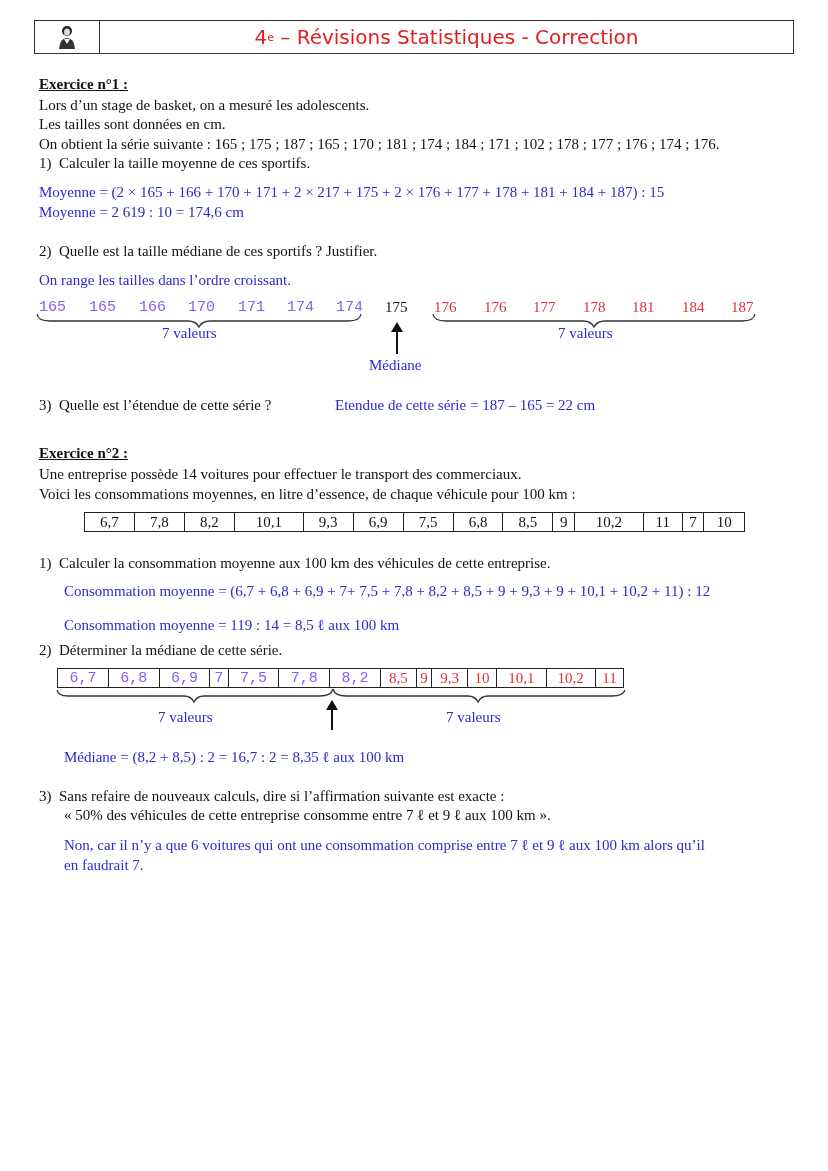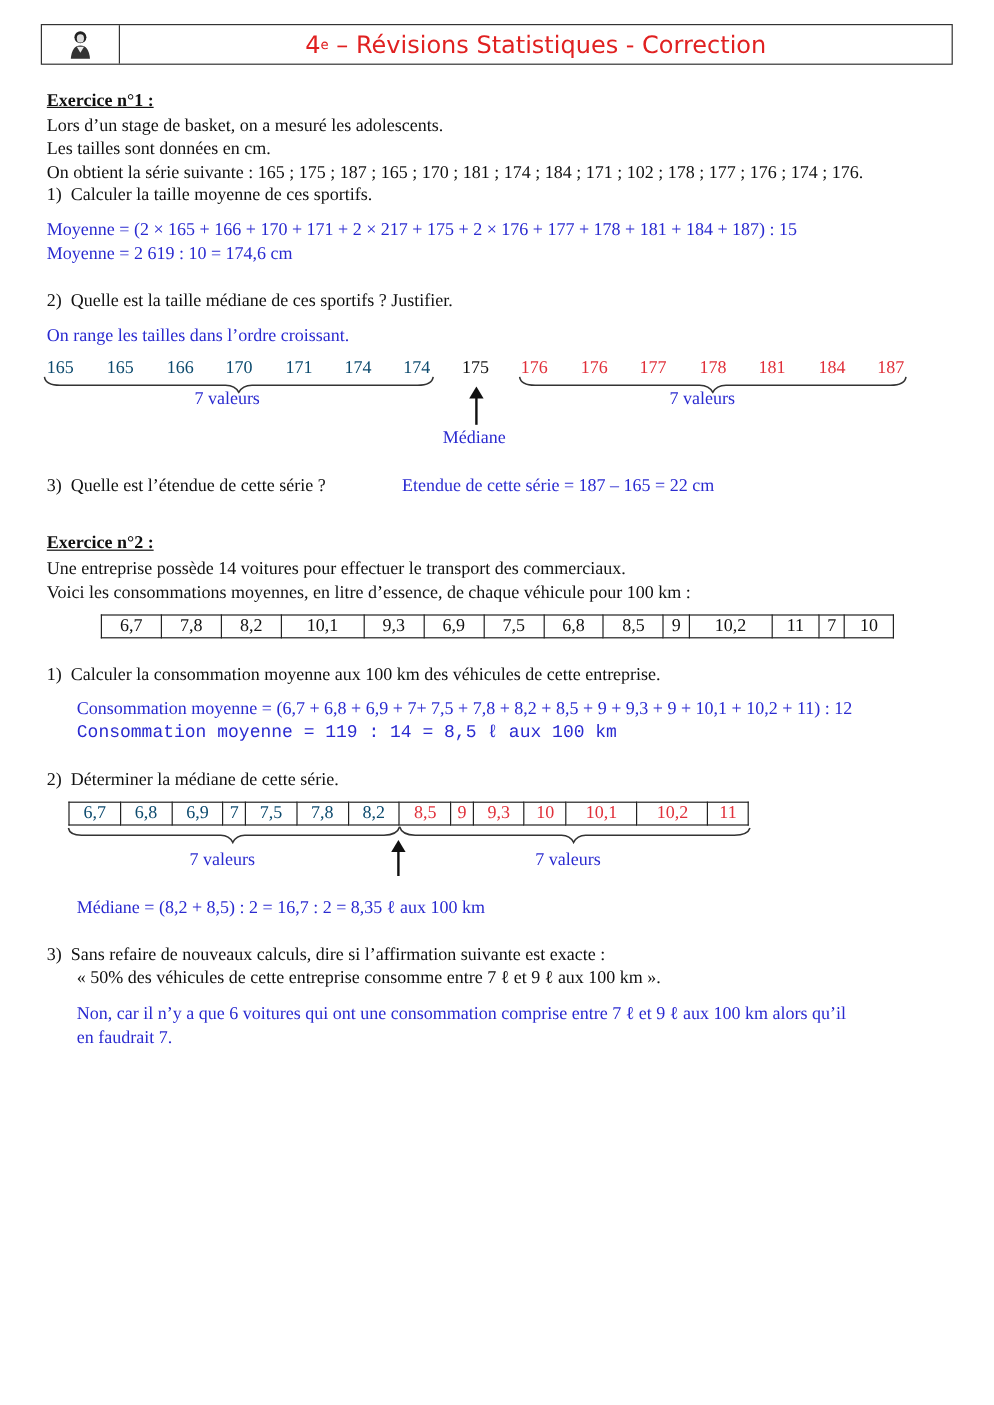--- a/index.html
+++ b/index.html
@@ -1,20 +1,20 @@
 <!DOCTYPE html>
 <html><head>
 <meta charset="utf-8">
 <style>
   html, body { margin: 0; padding: 0; background: #ffffff; }
   body { width: 828px; height: 1171px; position: relative; overflow: hidden;
          font-family: "Liberation Serif", "DejaVu Serif", serif; font-size: 15px; color: #111; }
   .abs { position: absolute; white-space: nowrap; }
   .blue { color: #2a2ad0; }
-  .green { color: #0c4a6e; }
+  .green { color: #8b5cf6; font-family: Liberation Mono, monospace; }
   .red { color: #e0303a; }
   .black { color: #111; }
 
   
   .banner { position: absolute; left: 34px; top: 20px; width: 760px; height: 34px;
             border: 1px solid #333; box-sizing: border-box; display: flex; }
   .banner .logo { width: 64px; border-right: 1px solid #333; display: flex;
                   align-items: center; justify-content: center; }
   .banner .title { flex: 1; display: flex; align-items: center; justify-content: center;
                    color: #e02020; font-family: "DejaVu Sans", sans-serif; font-size: 20px; }
@@ -115,21 +115,21 @@
     <td>10,2</td>
     <td>11</td>
     <td>7</td>
     <td>10</td>
   </tr>
 </tbody>
   </table>
 
 <div class="abs line" style="left:39px; top:554px;">1)&nbsp;&nbsp;Calculer la consommation moyenne aux 100 km des véhicules de cette entreprise.</div>
 <div class="abs line blue" style="left:64px; top:582px;">Consommation moyenne = (6,7 + 6,8 + 6,9 + 7+ 7,5 + 7,8 + 8,2 + 8,5 + 9 + 9,3 + 9 + 10,1 + 10,2 + 11) : 12</div>
-<div class="abs line blue" style="left:64px; top:602px;font-family:Liberation Mono, monospace;">Consommation moyenne = 119 : 14 = 8,5 ℓ aux 100 km</div>
+<div class="abs line blue" style="left:64px; top:616px;">Consommation moyenne = 119 : 14 = 8,5 ℓ aux 100 km</div>
 
 <div class="abs line" style="left:39px; top:641px;">2)&nbsp;&nbsp;Déterminer la médiane de cette série.</div>
 
 <table class="vals" style="left:57px; top:668px; width:567px;">
   <tbody>
       <tr>
     <td class="green">6,7</td>
     <td class="green">6,8</td>
     <td class="green">6,9</td>
     <td class="green">7</td>

